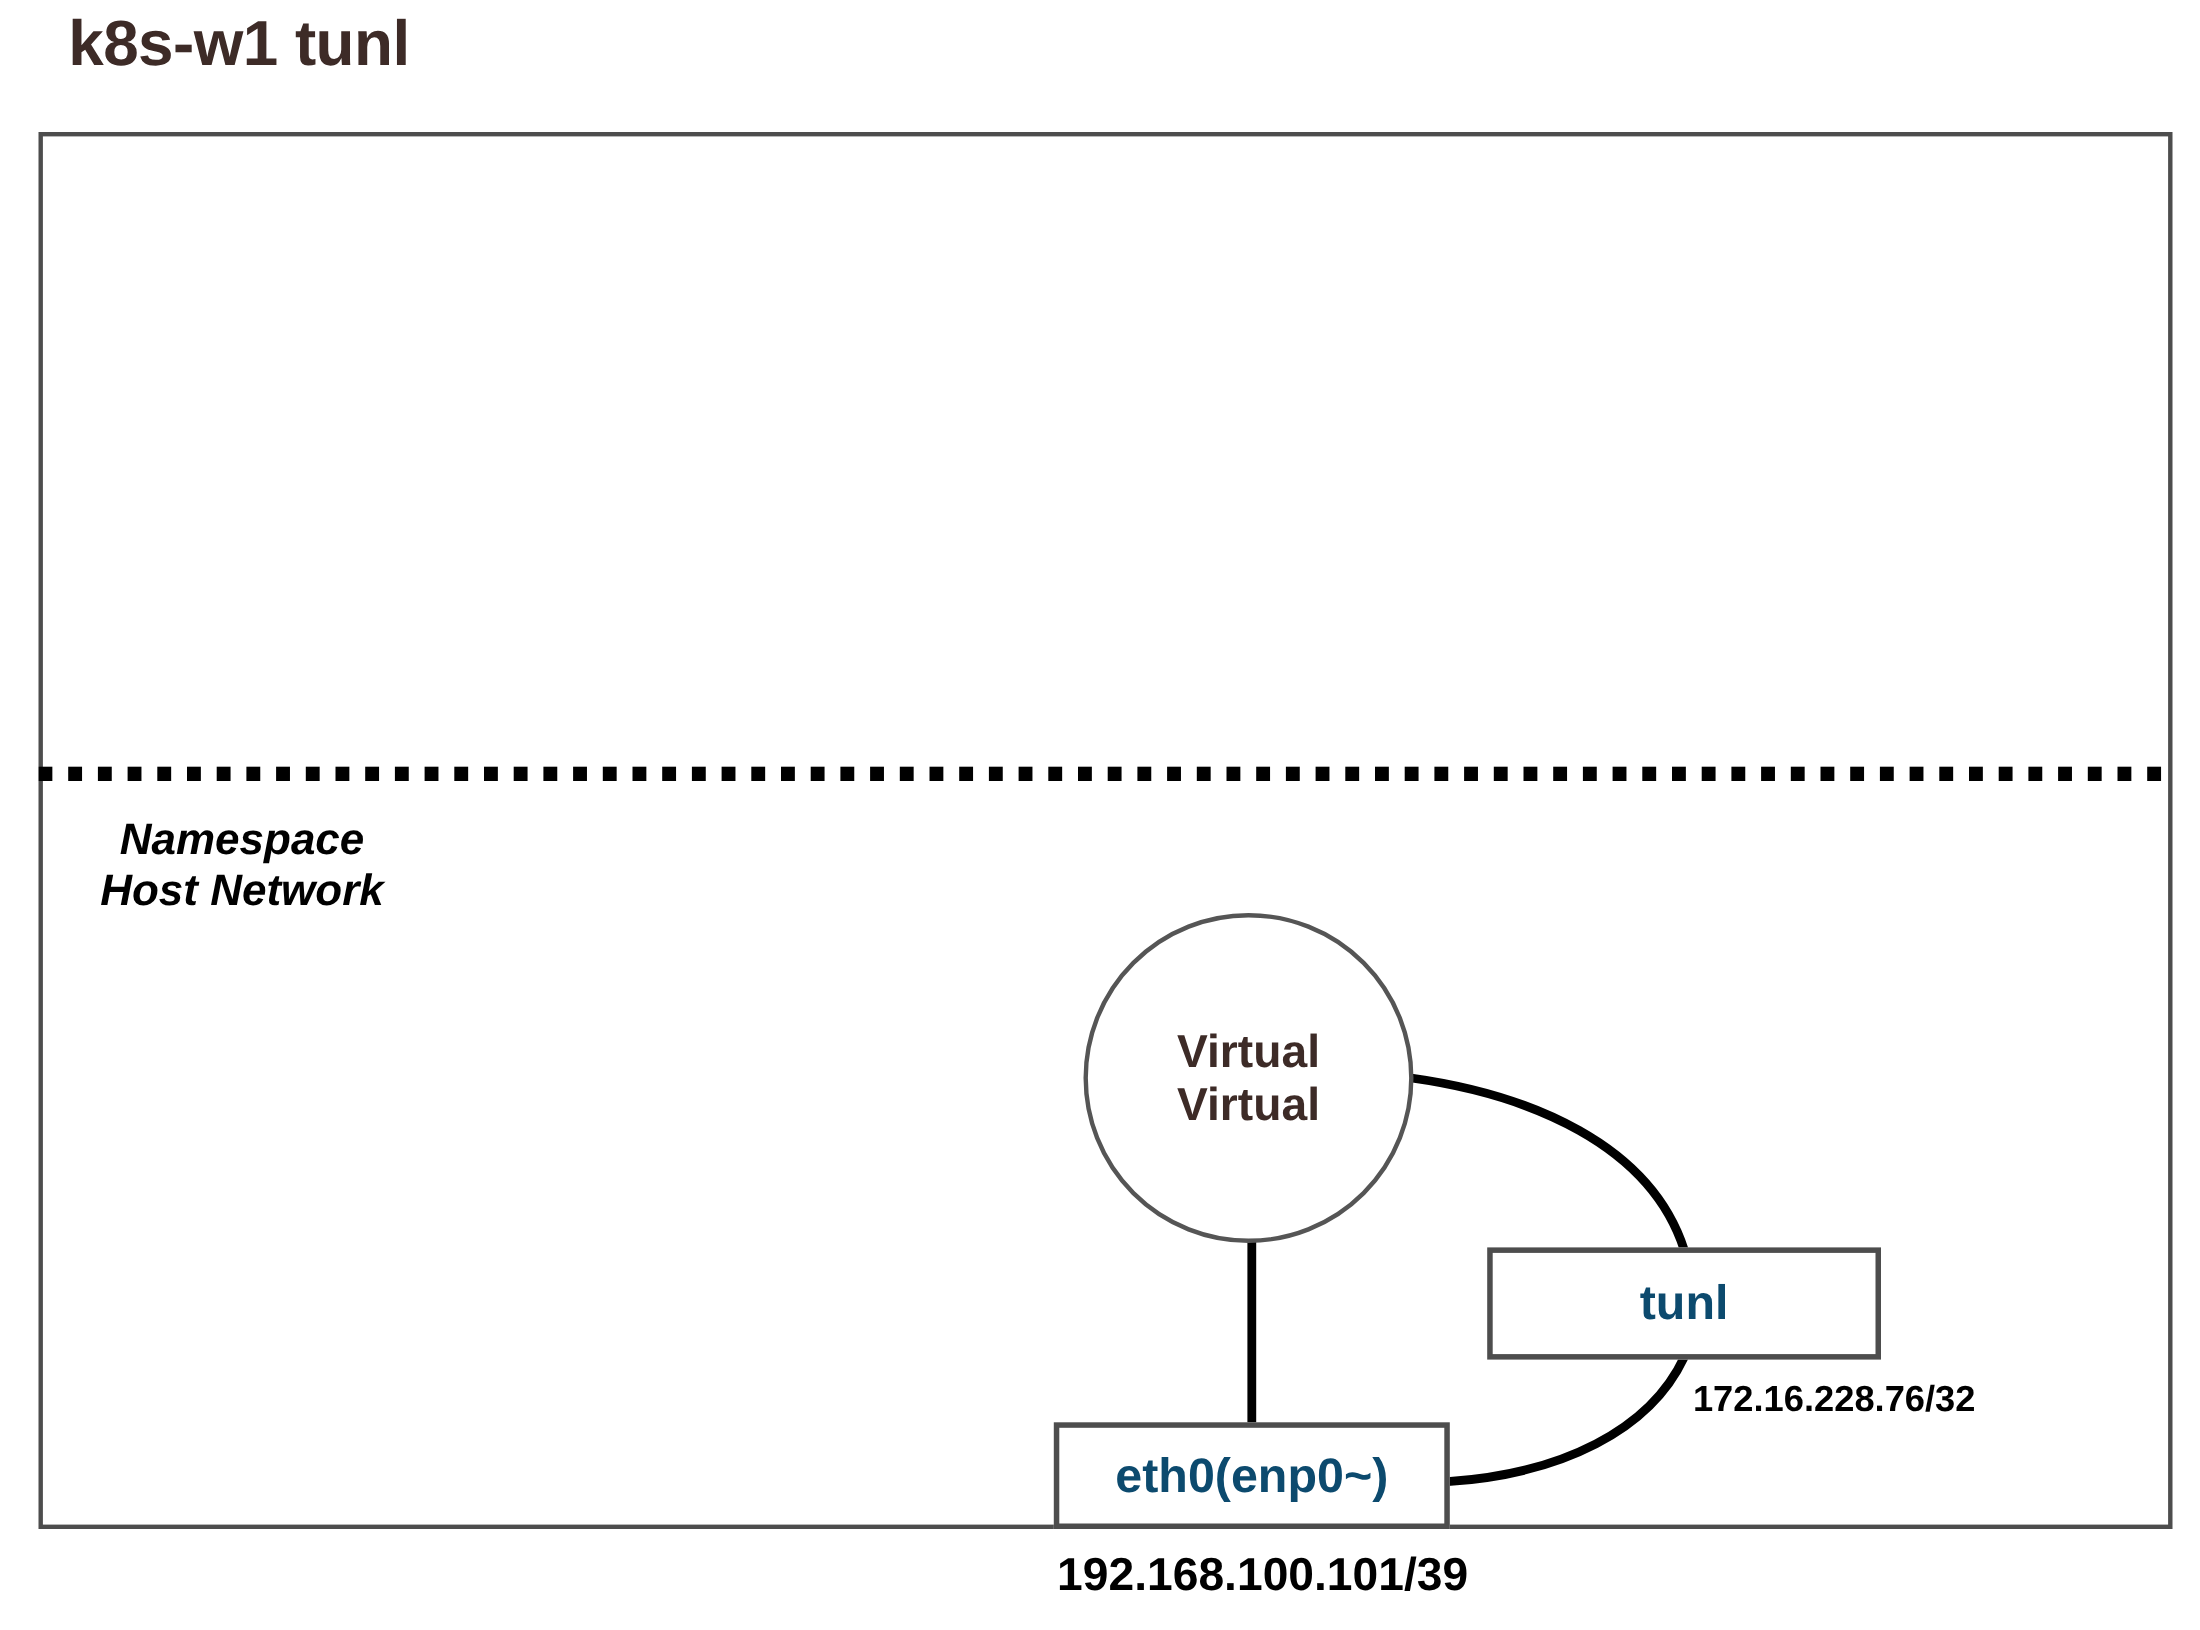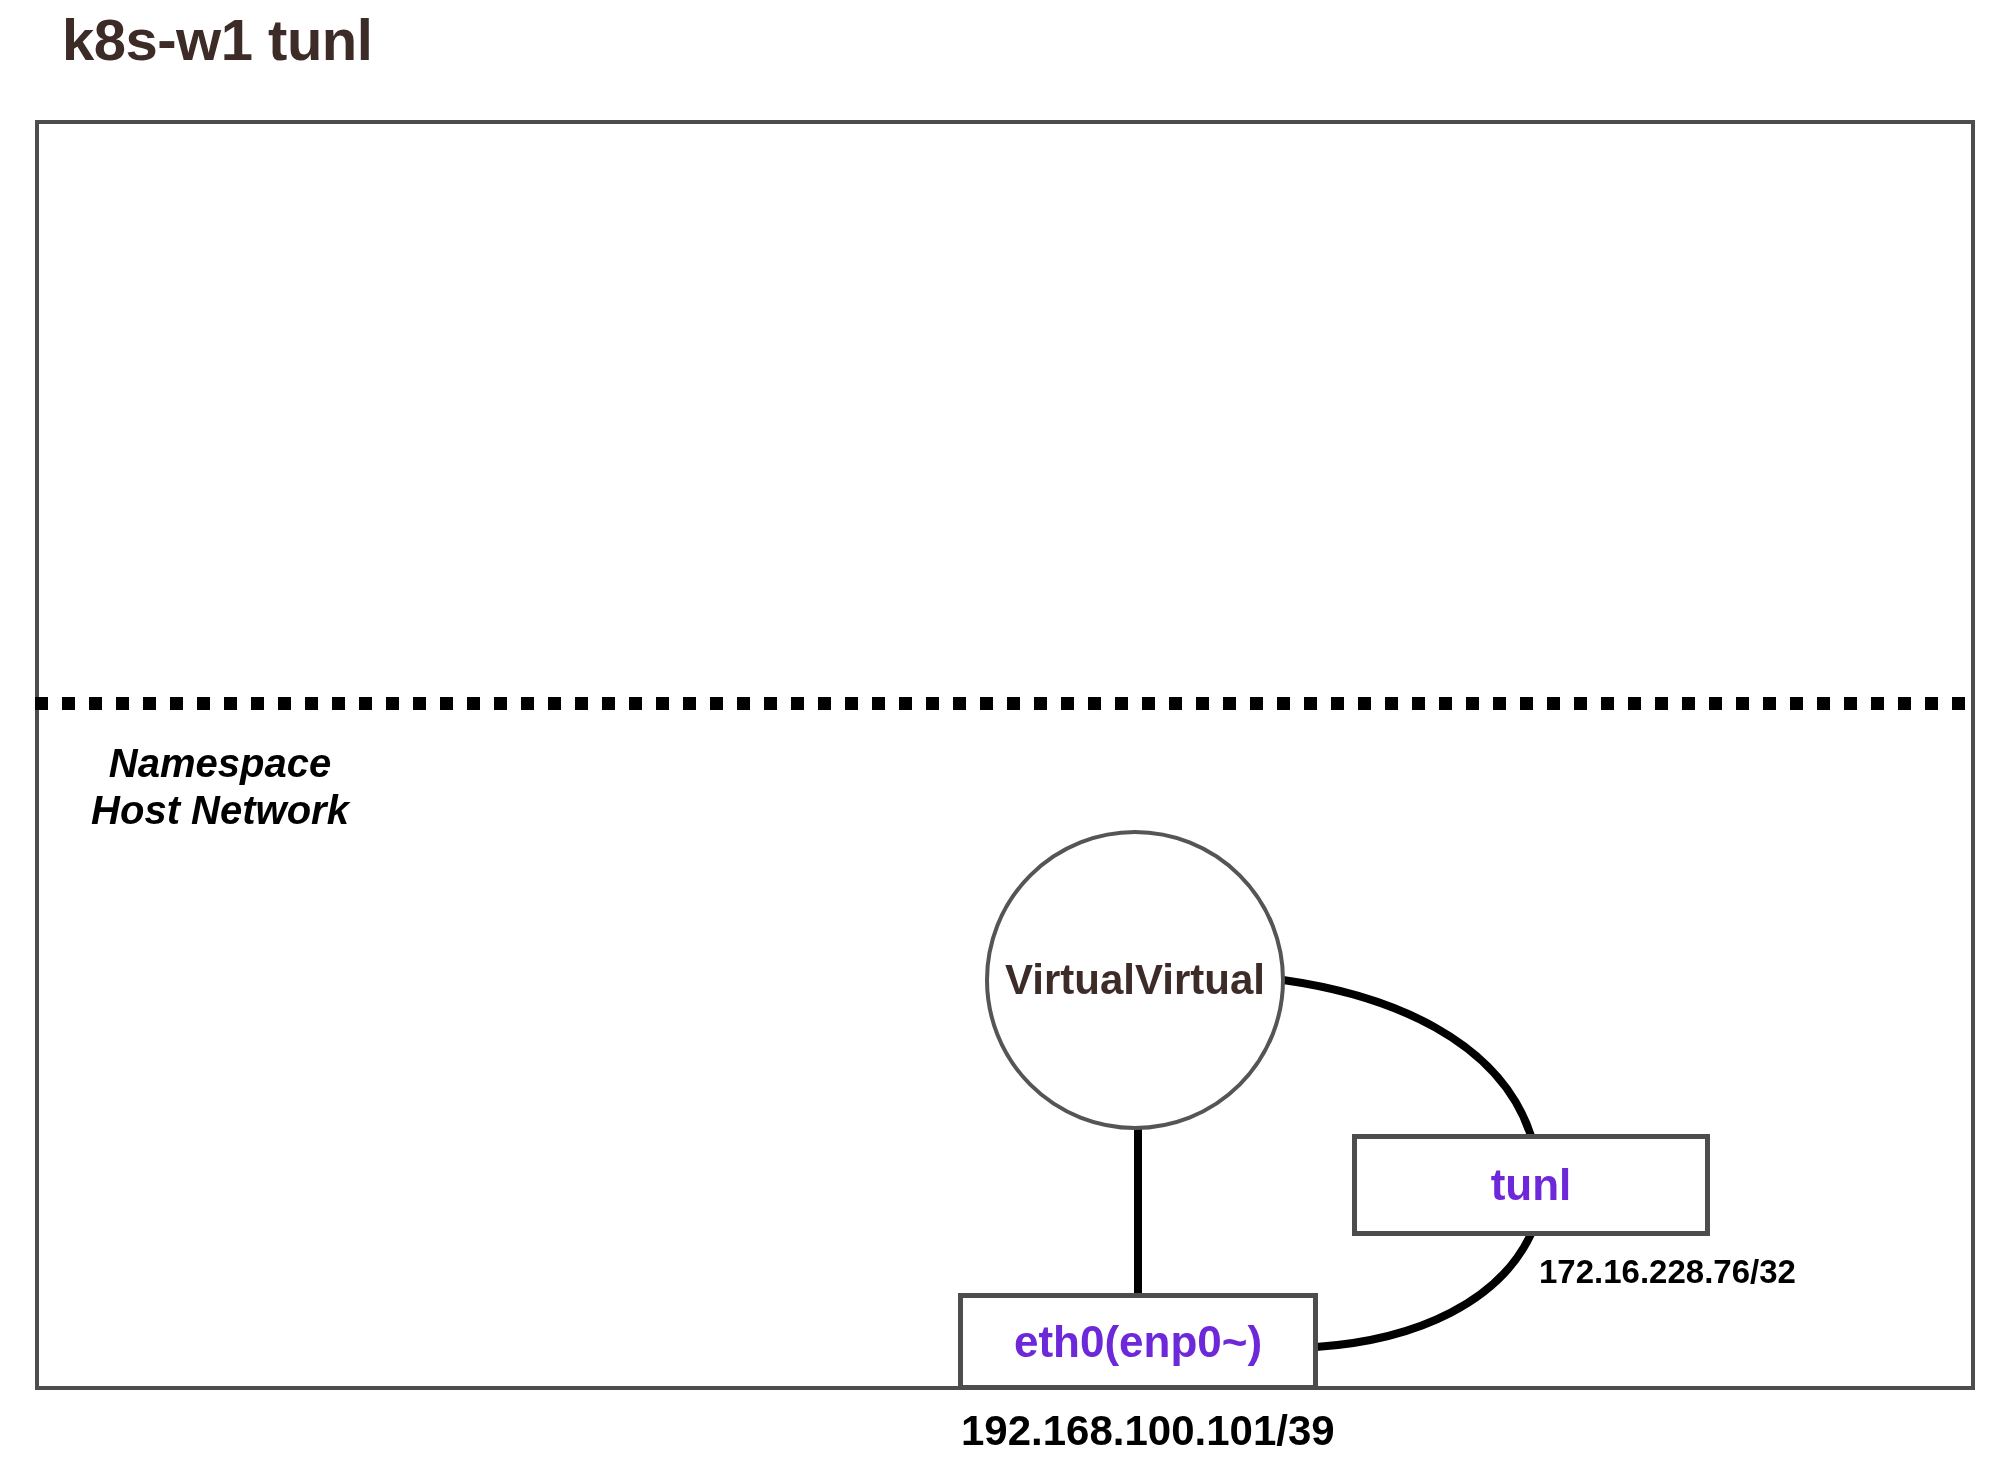--- a/index.html
+++ b/index.html
@@ -84,40 +84,40 @@
     position: absolute;
     left: 985px;
     top: 830px;
     width: 300px;
     height: 300px;
     border-radius: 50%;
     border: 4px solid #555555;
     box-sizing: border-box;
     background: #ffffff;
     display: flex;
-    flex-direction: row;
+    flex-direction: column;
     align-items: center;
     justify-content: center;
     color: #3d2b27;
     font-size: 42px;
     font-weight: bold;
     line-height: 1.15;
     text-align: center;
   }
 
   
   .iface-box {
     position: absolute;
     border: 5px solid #4d4d4d;
     box-sizing: border-box;
     background: #ffffff;
     display: flex;
     align-items: center;
     justify-content: center;
-    color: #6d28d9;
+    color: #0c4a6e;
     font-weight: bold;
     white-space: nowrap;
   }
   #tunl-box {
     left: 1352px;
     top: 1134px;
     width: 358px;
     height: 102px;
     font-size: 44px;
   }

